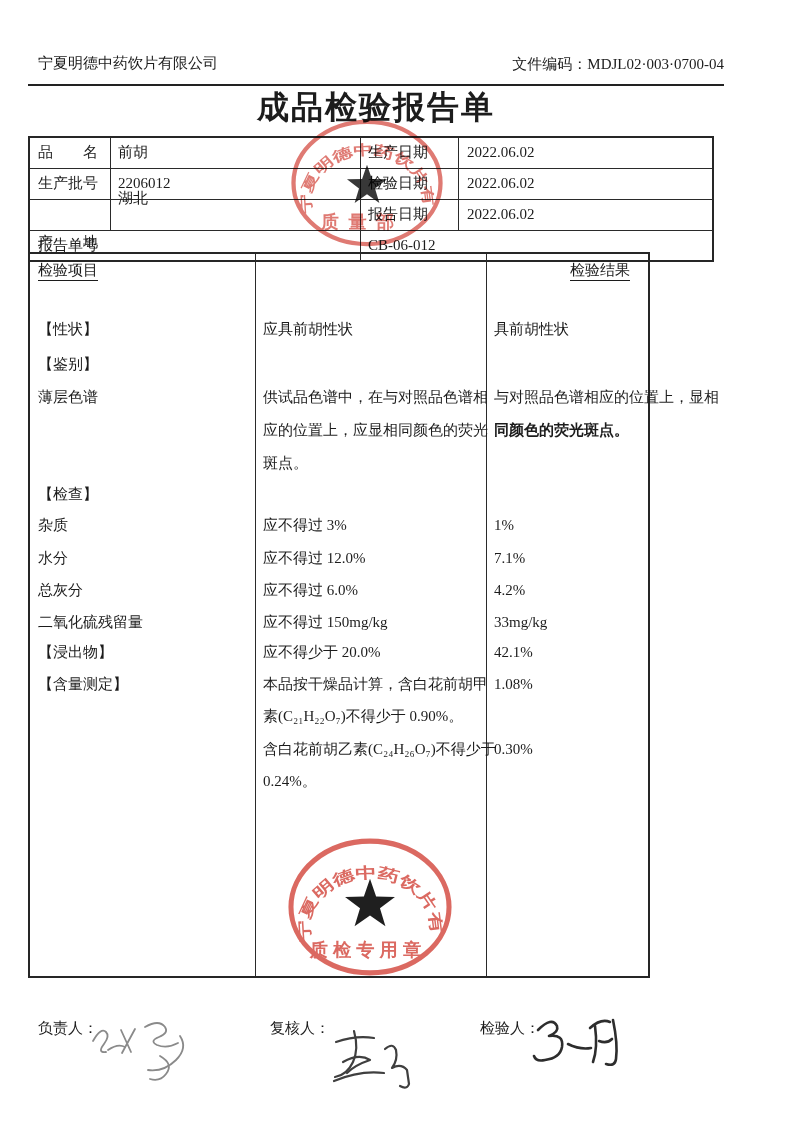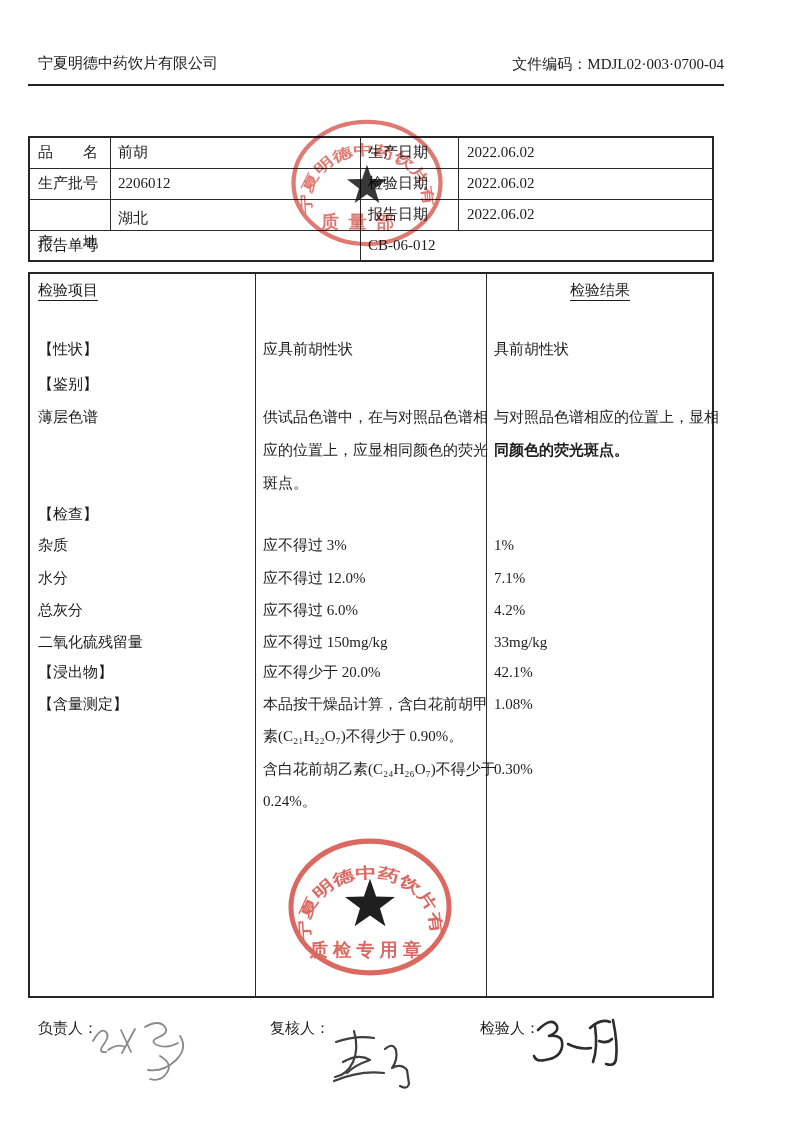--- a/index.html
+++ b/index.html
@@ -10,21 +10,21 @@
   .abs{position:absolute;}
   .txt{font-size:15px;line-height:17px;white-space:nowrap;}
   
   .company{top:55px;left:38px;font-size:15px;}
   .doccode{top:56px;left:0;width:724px;text-align:right;font-size:15px;}
   .rule{top:84px;left:28px;width:696px;height:2px;background:#222;}
   .title{top:86px;left:0;width:752px;text-align:center;font-size:32px;font-weight:bold;letter-spacing:2px;}
   
   .box{border:2px solid #262626;box-sizing:border-box;background:transparent;}
   .info-table{top:136px;left:28px;width:686px;height:126px;}
-  .main-table{top:272px;left:28px;width:686px;height:726px;}
+  .main-table{top:252px;left:28px;width:622px;height:726px;}
   .conclusion-box{top:986px;left:28px;width:686px;height:30px;}
   .hline{background:#2a2a2a;height:1px;}
   .vline{background:#2a2a2a;width:1px;}
   .cell{position:absolute;font-size:15px;line-height:17px;white-space:nowrap;}
   .colhead{border-bottom:1px solid #1c1c1c;padding-bottom:2px;}
   .ctr{text-align:center;}
   
   .stamp{position:absolute;color:#d6544b;mix-blend-mode:multiply;}
   .stamp text{fill:currentColor;font-family:"Liberation Serif","DejaVu Serif",serif;font-weight:bold;}
   .stamp-top{opacity:.78;}
@@ -34,41 +34,42 @@
   .sig path{fill:none;stroke-linecap:round;stroke-linejoin:round;}
 </style>
 </head>
 <body>
 
 <div class="page">
 
   <div class="abs txt company">宁夏明德中药饮片有限公司</div>
   <div class="abs txt doccode"><span>文件编码：</span><span>MDJL02·003·0700-04</span></div>
   <div class="abs rule"></div>
+  <div class="abs title">成品检验报告单</div>
 
   <div class="abs box info-table">
     <div class="abs hline" style="top:30px;left:0;width:682px;"></div>
     <div class="abs hline" style="top:61px;left:0;width:682px;"></div>
     <div class="abs hline" style="top:92px;left:0;width:682px;"></div>
     <div class="abs vline" style="left:80px;top:0;height:92px;"></div>
     <div class="abs vline" style="left:330px;top:0;height:122px;"></div>
     <div class="abs vline" style="left:428px;top:0;height:92px;"></div>
 
     <div class="cell" style="left:8px;top:6px;">品　　名</div>
     <div class="cell" style="left:88px;top:6px;">前胡</div>
     <div class="cell" style="left:338px;top:6px;">生产日期</div>
     <div class="cell" style="left:437px;top:6px;">2022.06.02</div>
 
     <div class="cell" style="left:8px;top:37px;">生产批号</div>
     <div class="cell" style="left:88px;top:37px;">2206012</div>
     <div class="cell" style="left:338px;top:37px;">检验日期</div>
     <div class="cell" style="left:437px;top:37px;">2022.06.02</div>
 
     <div class="cell" style="left:8px;top:68px;margin-top:28px;">产　　地</div>
-    <div class="cell" style="left:88px;top:72px;text-align:center;">湖北</div>
+    <div class="cell" style="left:88px;top:52px;text-align:center;">湖北</div>
     <div class="cell" style="left:338px;top:68px;">报告日期</div>
     <div class="cell" style="left:437px;top:68px;">2022.06.02</div>
 
     <div class="cell" style="left:8px;top:99px;">报告单号</div>
     <div class="cell" style="left:338px;top:99px;">CB-06-012</div>
   </div>
 
   <div class="abs box main-table">
     <div class="abs vline" style="left:225px;top:0;height:722px;"></div>
     <div class="abs vline" style="left:456px;top:0;height:722px;"></div>

